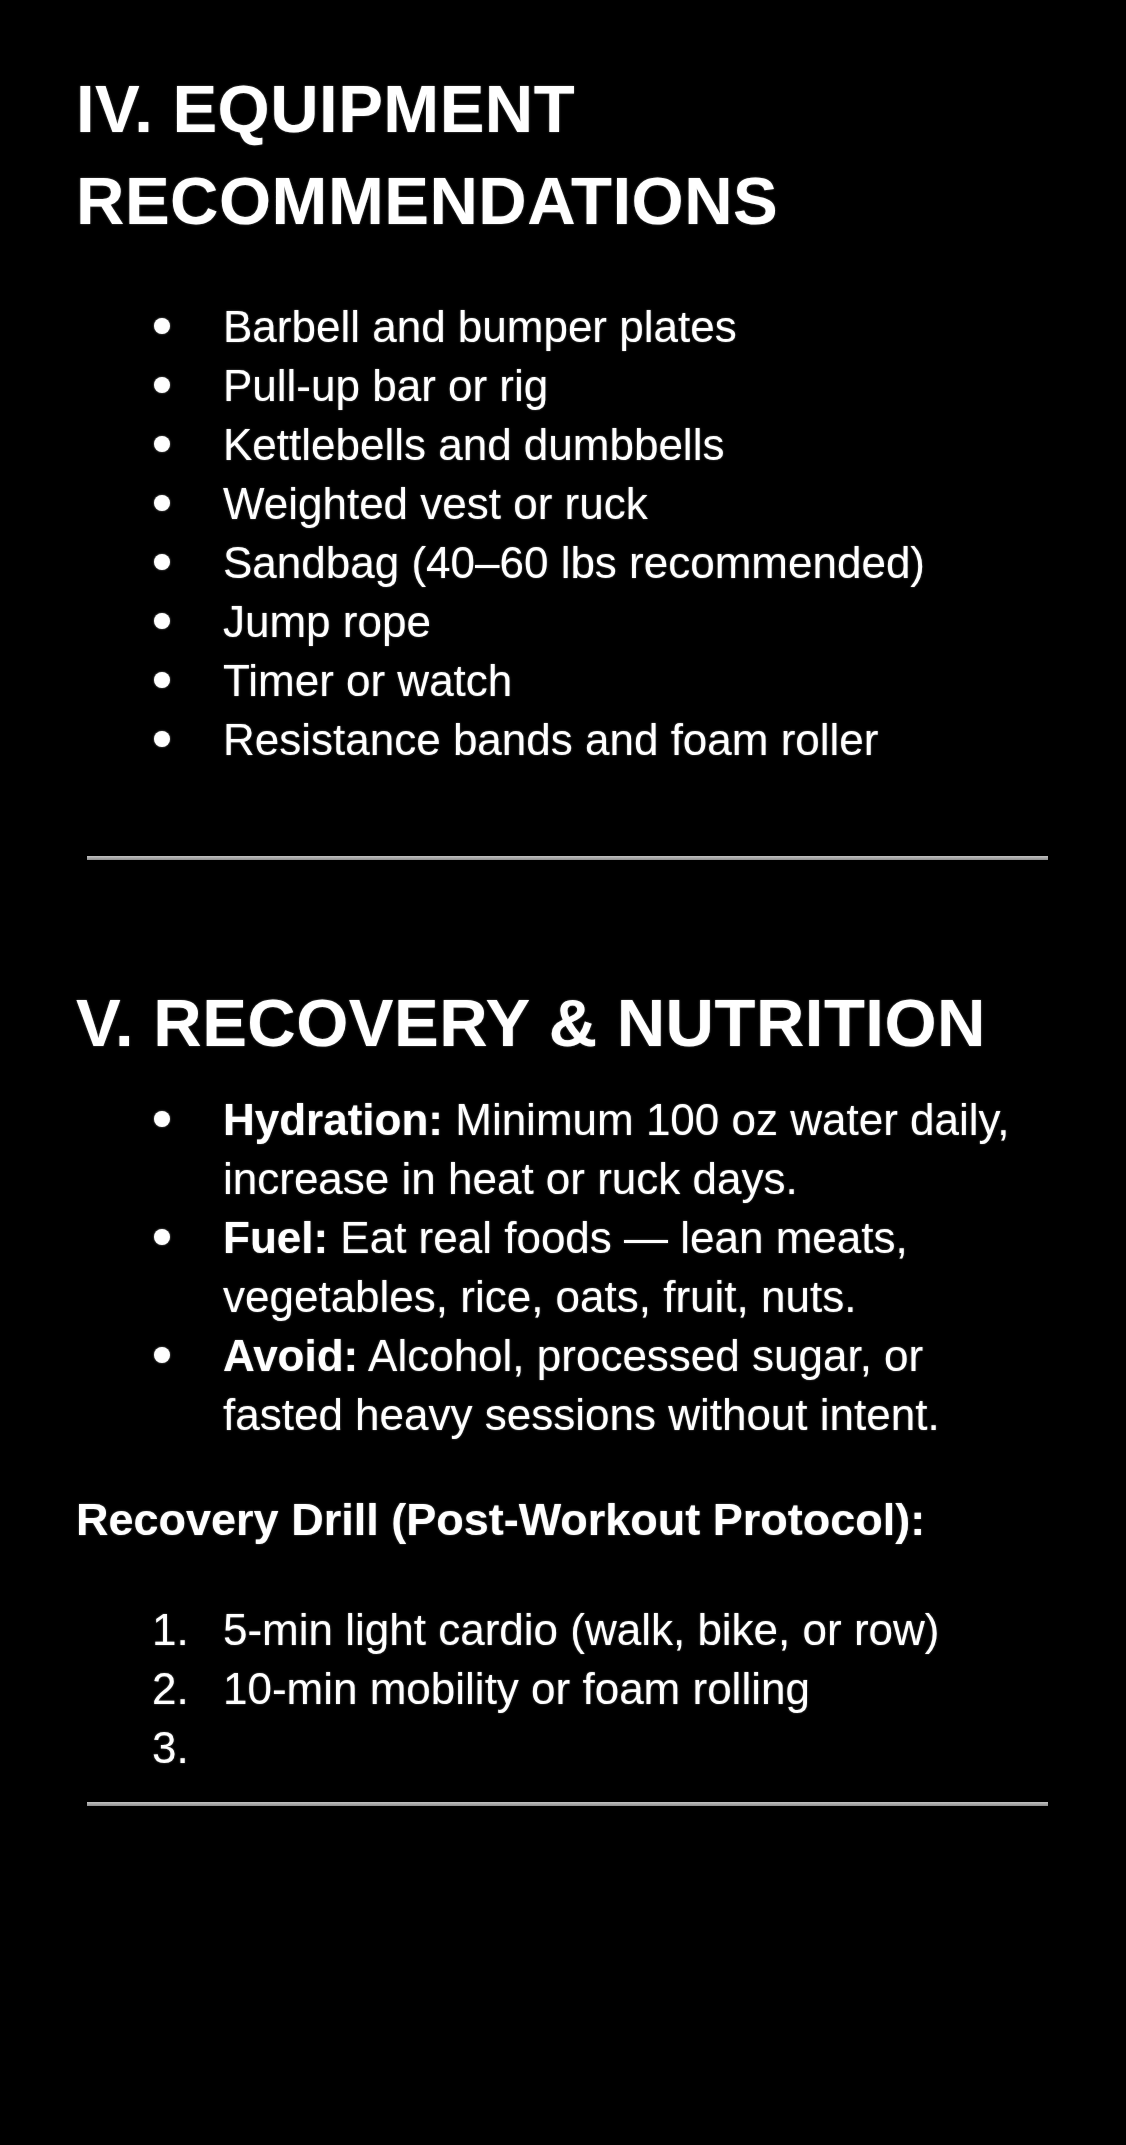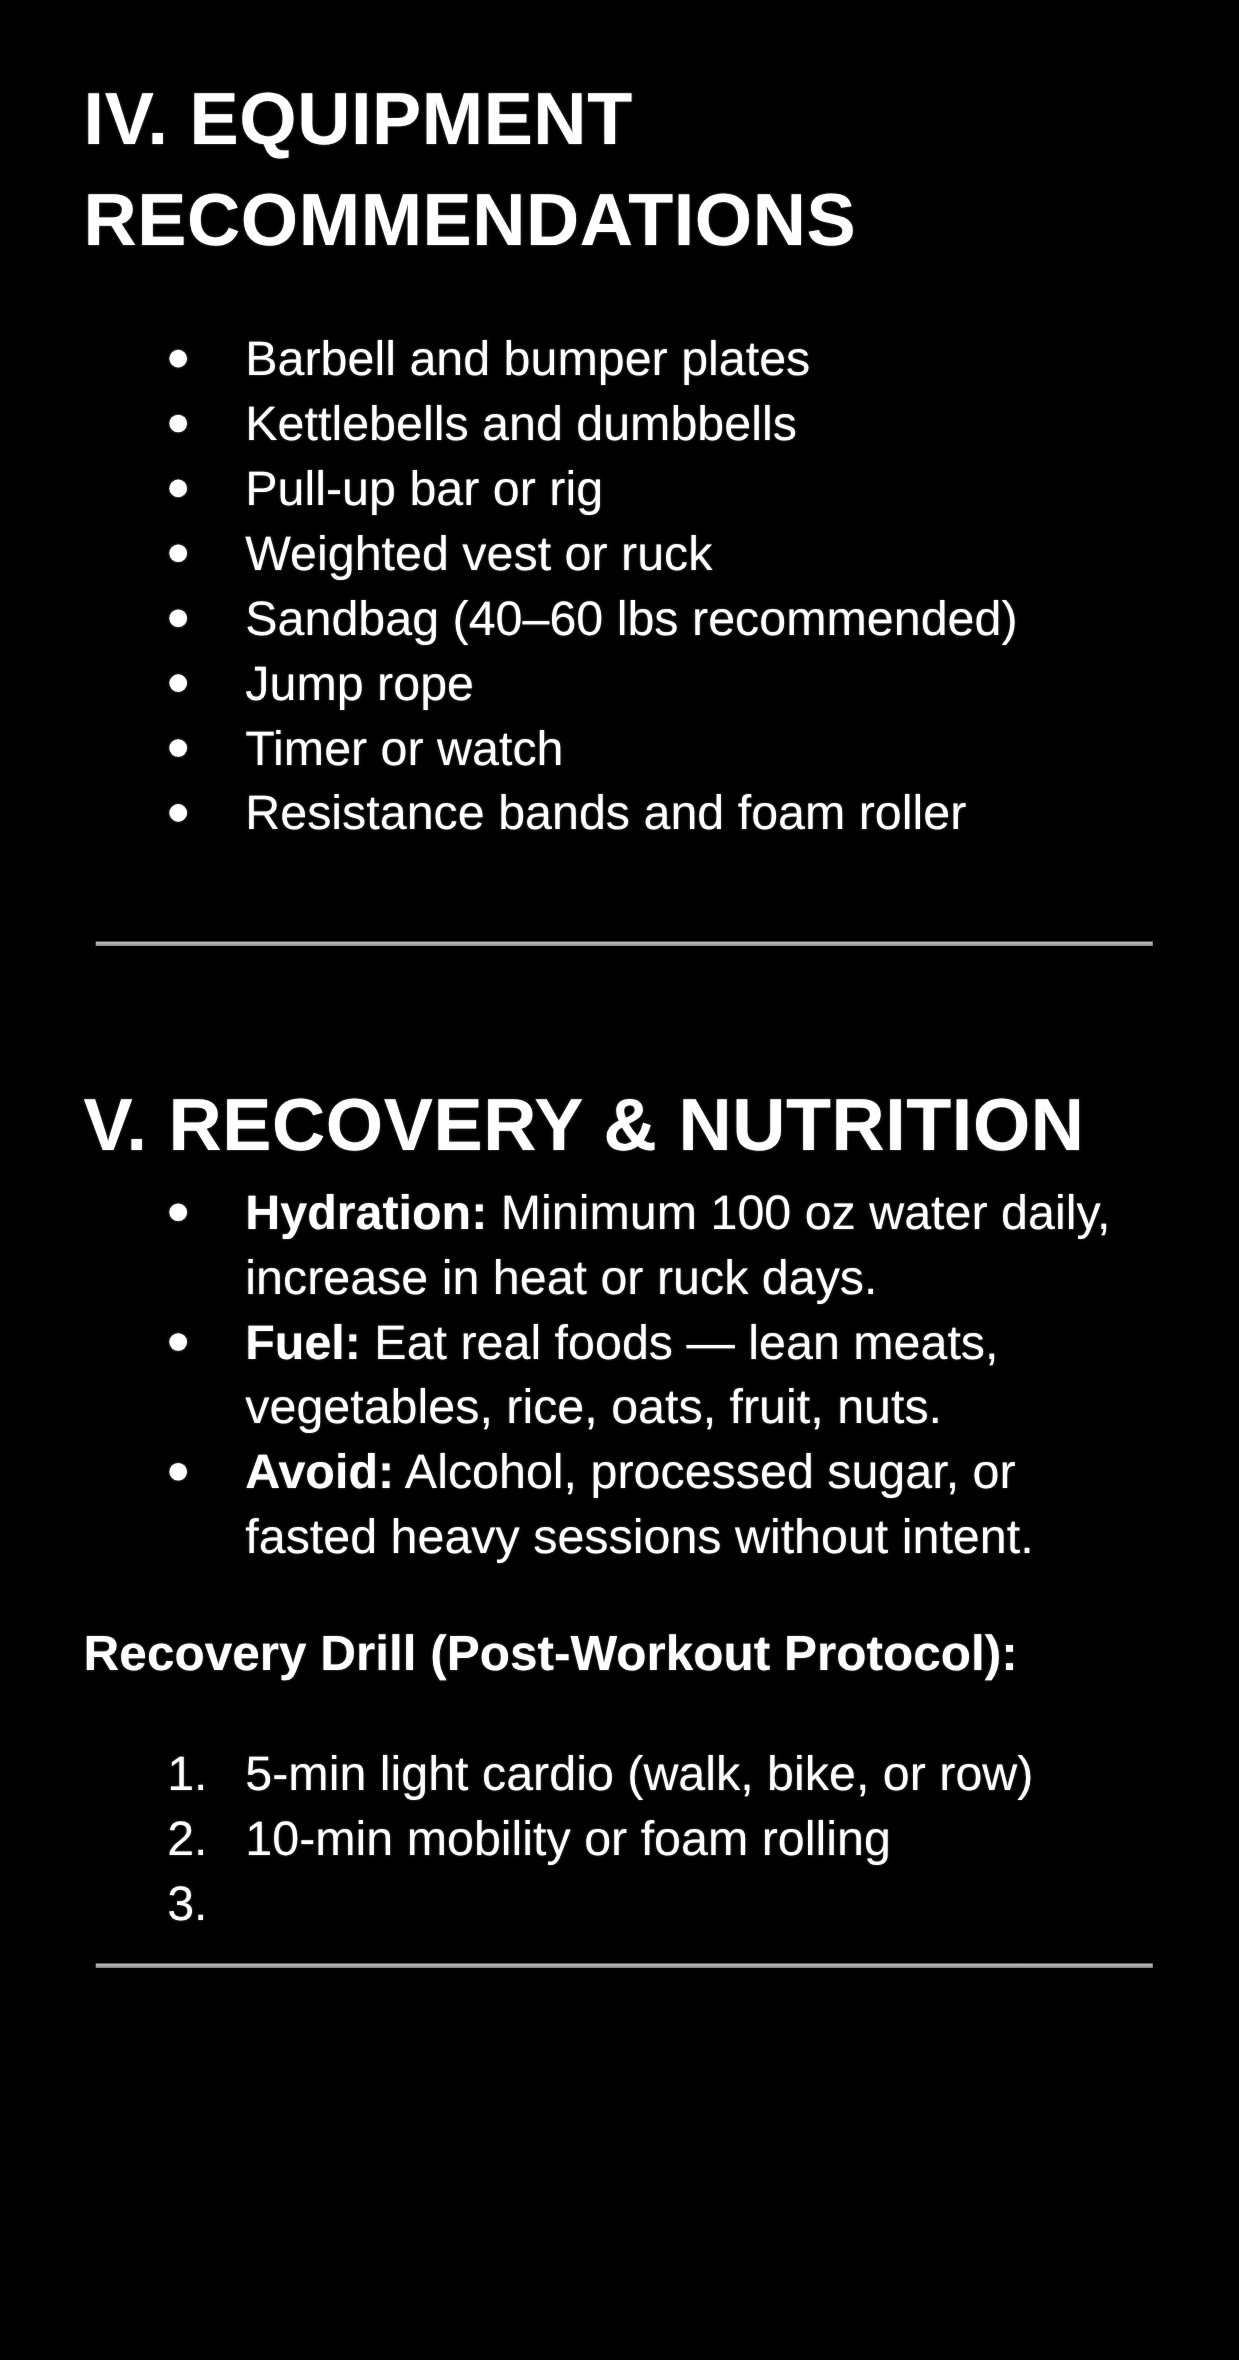--- a/index.html
+++ b/index.html
@@ -32,21 +32,21 @@
   }
   #h2-equipment { margin-top: 63px; }
   #h2-recovery  { margin-top: 117px; }
 
   ul.doc-list, ol.doc-list {
     list-style: none;
     margin: 0;
     padding: 0;
   }
   #equipment-list { margin-top: 50px; }
-  #nutrition-list { margin-top: 4px; }
+  #nutrition-list { margin-top: 21px; }
   #recovery-steps { margin-top: 51px; }
 
   .doc-list li {
     position: relative;
     padding-left: 147px;
     font-size: 44px;
     line-height: 59px;
     white-space: pre-line;
     max-width: 823px;
   }
@@ -86,22 +86,22 @@
 </head>
 <body>
 
 <div class="doc">
 
   <h2 class="doc-h2" id="h2-equipment">IV. EQUIPMENT
 RECOMMENDATIONS</h2>
 
   <ul class="doc-list" id="equipment-list">
     <li><span class="bullet"></span><span>Barbell and bumper plates</span></li>
+    <li><span class="bullet"></span><span>Pull-up bar or rig</span></li>
     <li><span class="bullet"></span><span>Kettlebells and dumbbells</span></li>
-    <li><span class="bullet"></span><span>Pull-up bar or rig</span></li>
     <li><span class="bullet"></span><span>Weighted vest or ruck</span></li>
     <li><span class="bullet"></span><span>Sandbag (40–60 lbs recommended)</span></li>
     <li><span class="bullet"></span><span>Jump rope</span></li>
     <li><span class="bullet"></span><span>Timer or watch</span></li>
     <li><span class="bullet"></span><span>Resistance bands and foam roller</span></li>
   </ul>
 
   <hr class="doc-hr" id="divider-1">
 
   <h2 class="doc-h2" id="h2-recovery">V. RECOVERY &amp; NUTRITION</h2>

